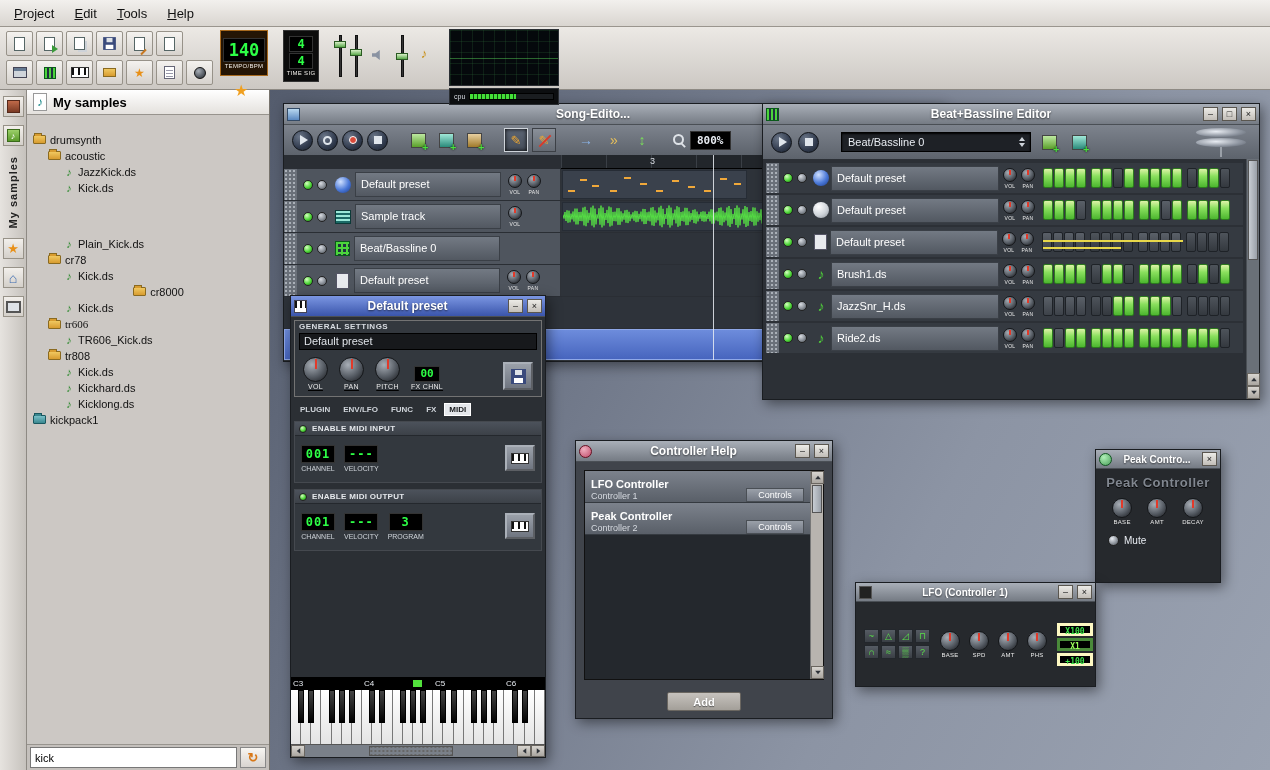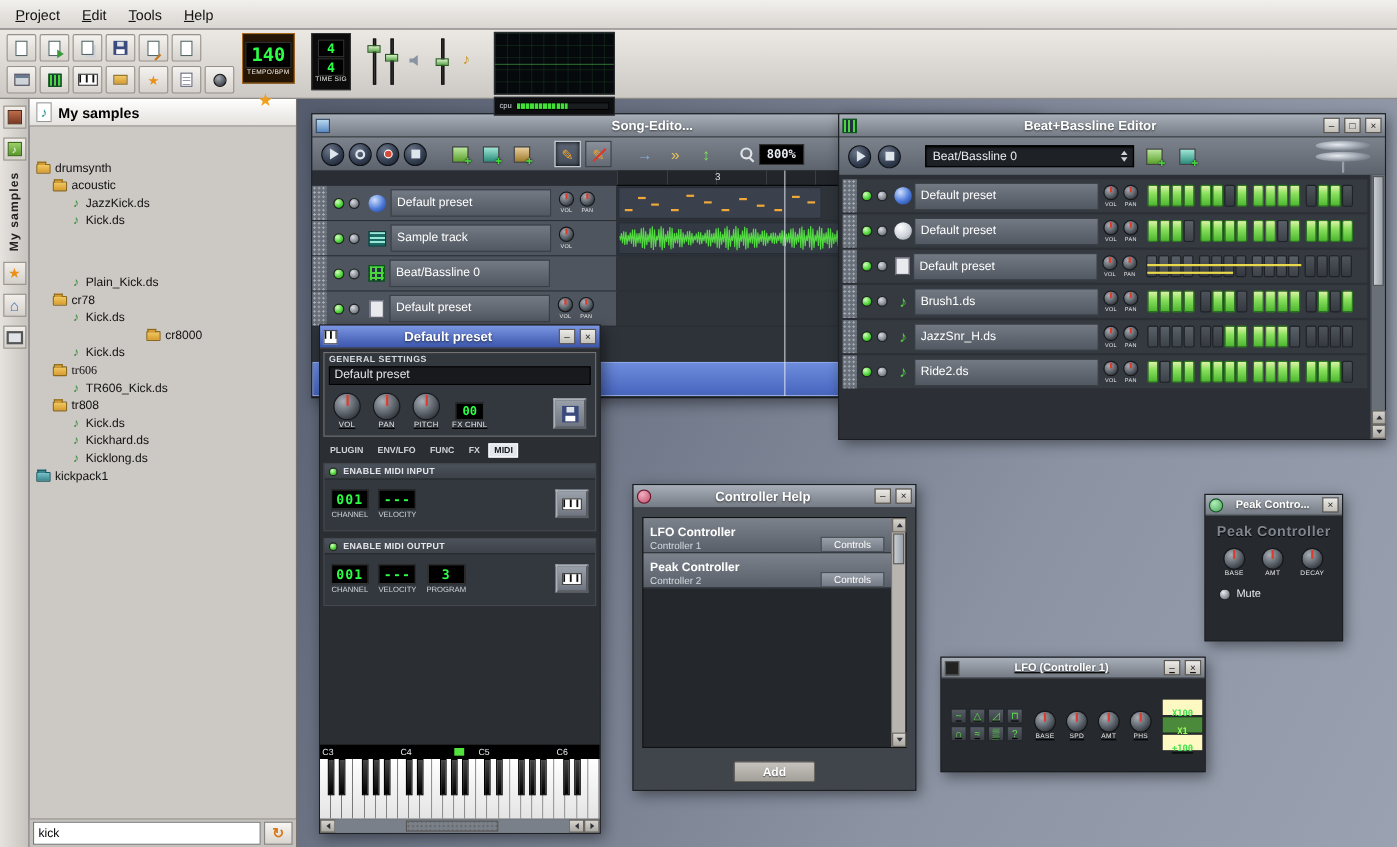--- a/index.html
+++ b/index.html
@@ -67,21 +67,21 @@
 .sti-samples{width:13px;height:13px;background:linear-gradient(#9cd06a,#5a9a2a);border:1px solid #3a6a1a;color:#fff;font-size:9px;line-height:12px;text-align:center;}
 .sti-home{color:#3a6ab0;font-size:14px;line-height:14px;}
 .sti-star{color:#e89018;font-size:13px;line-height:13px;}
 .sti-screen{width:15px;height:12px;background:#dfe3e8;border:2px solid #555;}
 .vertical-label{writing-mode:vertical-rl;transform:rotate(180deg);font-size:11px;font-weight:bold;color:#222;letter-spacing:1px;margin:2px 0;}
 
 
 .samples-panel{position:absolute;left:27px;top:90px;width:243px;bottom:0;background:#ccc8c4;border-right:1px solid #77736d;display:flex;flex-direction:column;z-index:40;}
 .panel-header{height:25px;background:linear-gradient(#ffffff,#e4e1dd);border-bottom:1px solid #97938d;display:flex;align-items:center;gap:6px;padding:0 6px;font-weight:bold;font-size:13px;color:#000;flex:none;}
 .hdr-note-icon{width:14px;height:18px;background:#fff;border:1px solid #999;color:#1a8a8a;font-size:12px;line-height:17px;text-align:center;}
-.tree-area{flex:1;overflow:hidden;padding-top:30px;}
+.tree-area{flex:1;overflow:hidden;padding-top:16px;}
 .tree-item{height:16px;line-height:16px;white-space:nowrap;color:#111;}
 .tree-label{font-size:11px;vertical-align:middle;}
 .t-ico{display:inline-block;vertical-align:middle;margin-right:4px;}
 .t-ico.folder{width:13px;height:9px;background:linear-gradient(#f0c860,#d89c30);border:1px solid #8a6a20;border-radius:1px;position:relative;}
 .t-ico.folder::before{content:'';position:absolute;top:-3px;left:0;width:6px;height:2px;background:#d89c30;border:1px solid #8a6a20;border-bottom:none;}
 .t-ico.folder.closed{background:linear-gradient(#7ac0c8,#3a8890);border-color:#1a5860;}
 .t-ico.folder.closed::before{background:#3a8890;border-color:#1a5860;}
 .t-ico.sample{width:12px;color:#2f8a2f;font-size:11px;text-align:center;margin-right:3px;}
 .search-row{height:26px;display:flex;gap:3px;padding:2px 3px;background:#c4c0bc;border-top:1px solid #98948e;flex:none;}
 .search-input{flex:1;border:1px solid #777;background:#fff;font:11px "Liberation Sans",sans-serif;padding:0 4px;color:#000;}
@@ -255,27 +255,27 @@
 
 
 .peak{left:1095px;top:449px;width:126px;height:134px;z-index:22;}
 .peak-body{padding:2px 4px;background:#26292d;height:calc(100% - 19px);}
 .peak-heading{font-size:13px;font-weight:bold;color:#80868f;text-align:center;margin:4px 0 8px;text-shadow:0 1px 1px #000;letter-spacing:.5px;}
 .peak-knobs{display:flex;justify-content:center;gap:15px;}
 .mute-row{display:flex;align-items:center;gap:5px;margin:10px 0 0 8px;color:#e8ecf2;font-size:10px;}
 .led-ring{width:11px;height:11px;border-radius:50%;background:radial-gradient(circle at 35% 30%,#e8ecf2,#8a9098 60%,#4a4f55);border:1px solid #222;}
 
 
-.lfo{left:855px;top:597px;width:241px;height:105px;z-index:22;text-decoration:underline;}
+.lfo{left:855px;top:582px;width:241px;height:105px;z-index:22;}
 .lfo-body{display:flex;align-items:center;gap:10px;padding:10px 8px;background:#26292d;height:calc(100% - 19px);}
 .wave-grid{display:grid;grid-template-columns:repeat(4,15px);grid-auto-rows:14px;gap:2px;}
 .wave-btn{background:linear-gradient(#565c64,#3a3f45);border:1px solid #23272c;color:#5ae04a;font-size:9px;line-height:12px;text-align:center;}
 .lfo-knobs{display:flex;gap:9px;}
 .mult-stack{display:flex;flex-direction:column;gap:2px;margin-left:auto;}
-.mult-chip{display:block;width:36px;height:13px;background:#000;border:7px solid #fef9c3;color:#3fe04a;font-family:"DejaVu Sans Mono",monospace;font-weight:bold;font-size:8px;text-align:center;line-height:11px;}
+.mult-chip{display:block;width:36px;height:13px;background:#000;border:3px solid #fef9c3;color:#3fe04a;font-family:"DejaVu Sans Mono",monospace;font-weight:bold;font-size:8px;text-align:center;line-height:11px;}
 .mult-chip.sel{color:#9aff5a;border-color:#4a8a3a;}
 </style>
 </head>
 <body>
 
 <div class="menubar">
     <span class="menu-item">Project</span>
     <span class="menu-item">Edit</span>
     <span class="menu-item">Tools</span>
     <span class="menu-item">Help</span>

